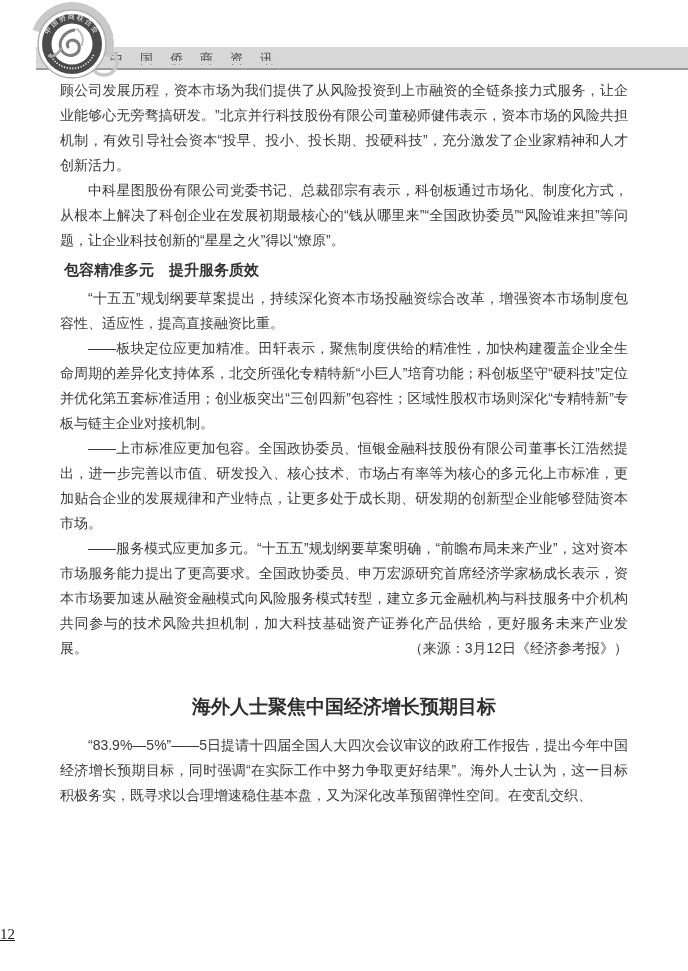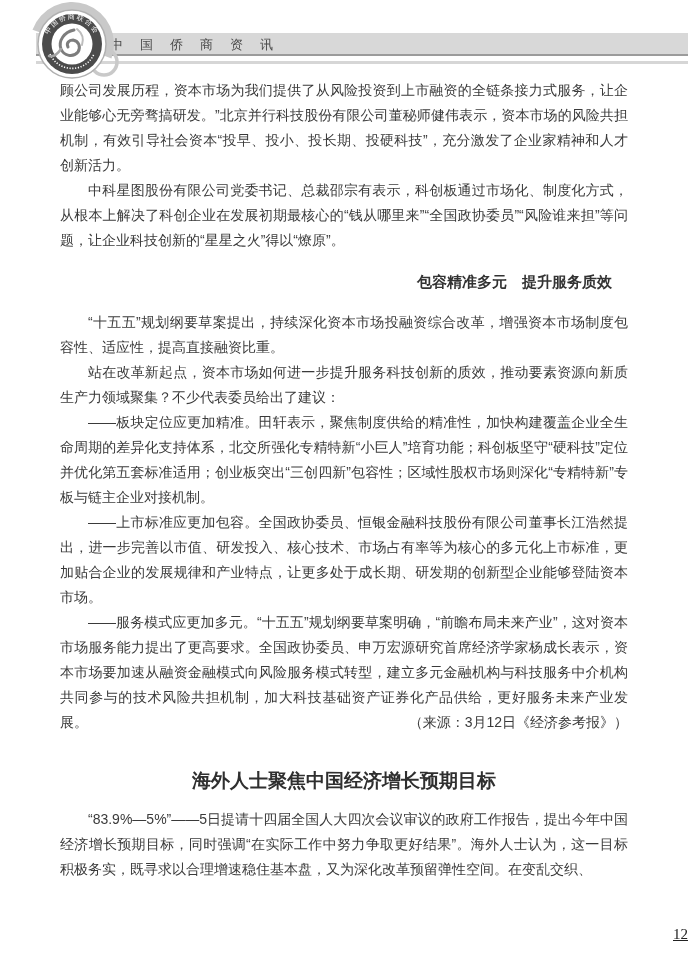--- a/index.html
+++ b/index.html
@@ -2,40 +2,40 @@
 <html><head>
 <meta charset="utf-8">
 <style>
   html,body{margin:0;padding:0;background:#ffffff;}
   .page{
     position:relative;width:688px;height:971px;background:#ffffff;overflow:hidden;
     font-family:"Liberation Sans","DejaVu Sans",sans-serif;
   }
   
   .band{
-    position:absolute;left:36px;right:0;top:33px;height:21px;
+    position:absolute;left:36px;right:0;top:47px;height:21px;
     background:#d8d8d8;border-bottom:2px solid #9b9b9b;line-height:21px;white-space:nowrap;
   }
   .band-text{margin-left:74px;font-size:13px;letter-spacing:17px;color:#4a4a4a;}
   .rule{position:absolute;left:36px;right:0;top:61px;height:3px;background:#d6d6d6;}
   .logo{position:absolute;left:24px;top:0;width:96px;height:88px;}
   
   .content{
     position:absolute;left:60px;top:78px;width:568px;
     font-size:14px;line-height:25px;color:#3a3a3a;
     text-align:justify;text-justify:inter-ideograph;
   }
   .para{margin:0;text-indent:2em;}
   .lead{text-indent:0;}
-  .subhead{margin:16px;font-size:15px;font-weight:bold;text-align:right;text-indent:0;color:#333;line-height:25px;}
+  .subhead{margin:4px;font-size:15px;font-weight:bold;text-align:left;text-indent:0;color:#333;line-height:25px;}
   .source{float:right;text-indent:0;}
   .title2{margin:32px 0 12px;font-size:19px;font-weight:bold;text-align:center;color:#2f2f2f;clear:both;line-height:28px;}
   
   .pagenum{
-    position:absolute;left:0;right:0;top:926px;text-align:right;
+    position:absolute;left:0;right:0;top:926px;text-align:left;
     font-family:"Liberation Serif","DejaVu Serif",serif;font-size:15px;color:#222;text-decoration:underline;
   }
 </style>
 </head>
 <body>
 
 <div class="page">
 
   <header>
     <div class="band">
@@ -69,21 +69,20 @@
 
   <main class="content">
 
     <article>
       <p class="para lead">顾公司发展历程，资本市场为我们提供了从风险投资到上市融资的全链条接力式服务，让企业能够心无旁骛搞研发。”北京并行科技股份有限公司董秘师健伟表示，资本市场的风险共担机制，有效引导社会资本“投早、投小、投长期、投硬科技”，充分激发了企业家精神和人才创新活力。</p>
       <p class="para">中科星图股份有限公司党委书记、总裁邵宗有表示，科创板通过市场化、制度化方式，从根本上解决了科创企业在发展初期最核心的“钱从哪里来”“全国政协委员”“风险谁来担”等问题，让企业科技创新的“星星之火”得以“燎原”。</p>
 
       <h3 class="subhead">包容精准多元　提升服务质效</h3>
 
       <p class="para">“十五五”规划纲要草案提出，持续深化资本市场投融资综合改革，增强资本市场制度包容性、适应性，提高直接融资比重。</p>
-      <p class="para">站在改革新起点，资本市场如何进一步提升服务科技创新的质效，推动要素资源向新质生产力领域聚集？不少代表委员给出了建议：</p>
       <p class="para">——板块定位应更加精准。田轩表示，聚焦制度供给的精准性，加快构建覆盖企业全生命周期的差异化支持体系，北交所强化专精特新“小巨人”培育功能；科创板坚守“硬科技”定位并优化第五套标准适用；创业板突出“三创四新”包容性；区域性股权市场则深化“专精特新”专板与链主企业对接机制。</p>
       <p class="para">——上市标准应更加包容。全国政协委员、恒银金融科技股份有限公司董事长江浩然提出，进一步完善以市值、研发投入、核心技术、市场占有率等为核心的多元化上市标准，更加贴合企业的发展规律和产业特点，让更多处于成长期、研发期的创新型企业能够登陆资本市场。</p>
       <p class="para">
         <span>——服务模式应更加多元。“十五五”规划纲要草案明确，“前瞻布局未来产业”，这对资本市场服务能力提出了更高要求。全国政协委员、申万宏源研究首席经济学家杨成长表示，资本市场要加速从融资金融模式向风险服务模式转型，建立多元金融机构与科技服务中介机构共同参与的技术风险共担机制，加大科技基础资产证券化产品供给，更好服务未来产业发展。</span><span class="source">（来源：3月12日《经济参考报》）</span>
       </p>
     </article>
 
     <article>
       <h2 class="title2">海外人士聚焦中国经济增长预期目标</h2>
       <p class="para">“83.9%—5%”——5日提请十四届全国人大四次会议审议的政府工作报告，提出今年中国经济增长预期目标，同时强调“在实际工作中努力争取更好结果”。海外人士认为，这一目标积极务实，既寻求以合理增速稳住基本盘，又为深化改革预留弹性空间。在变乱交织、</p>

